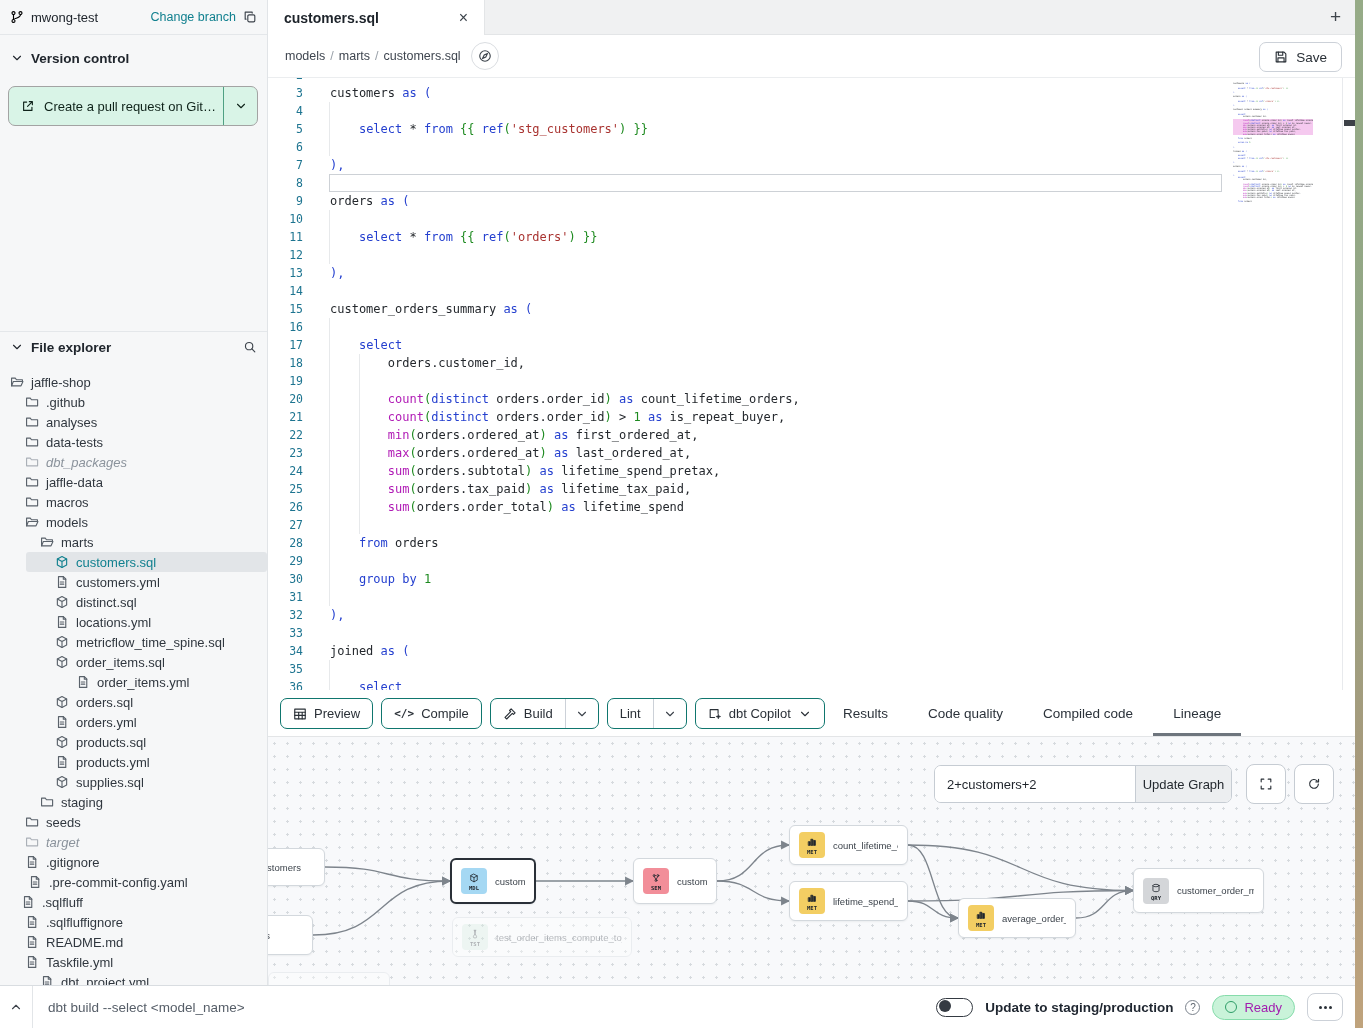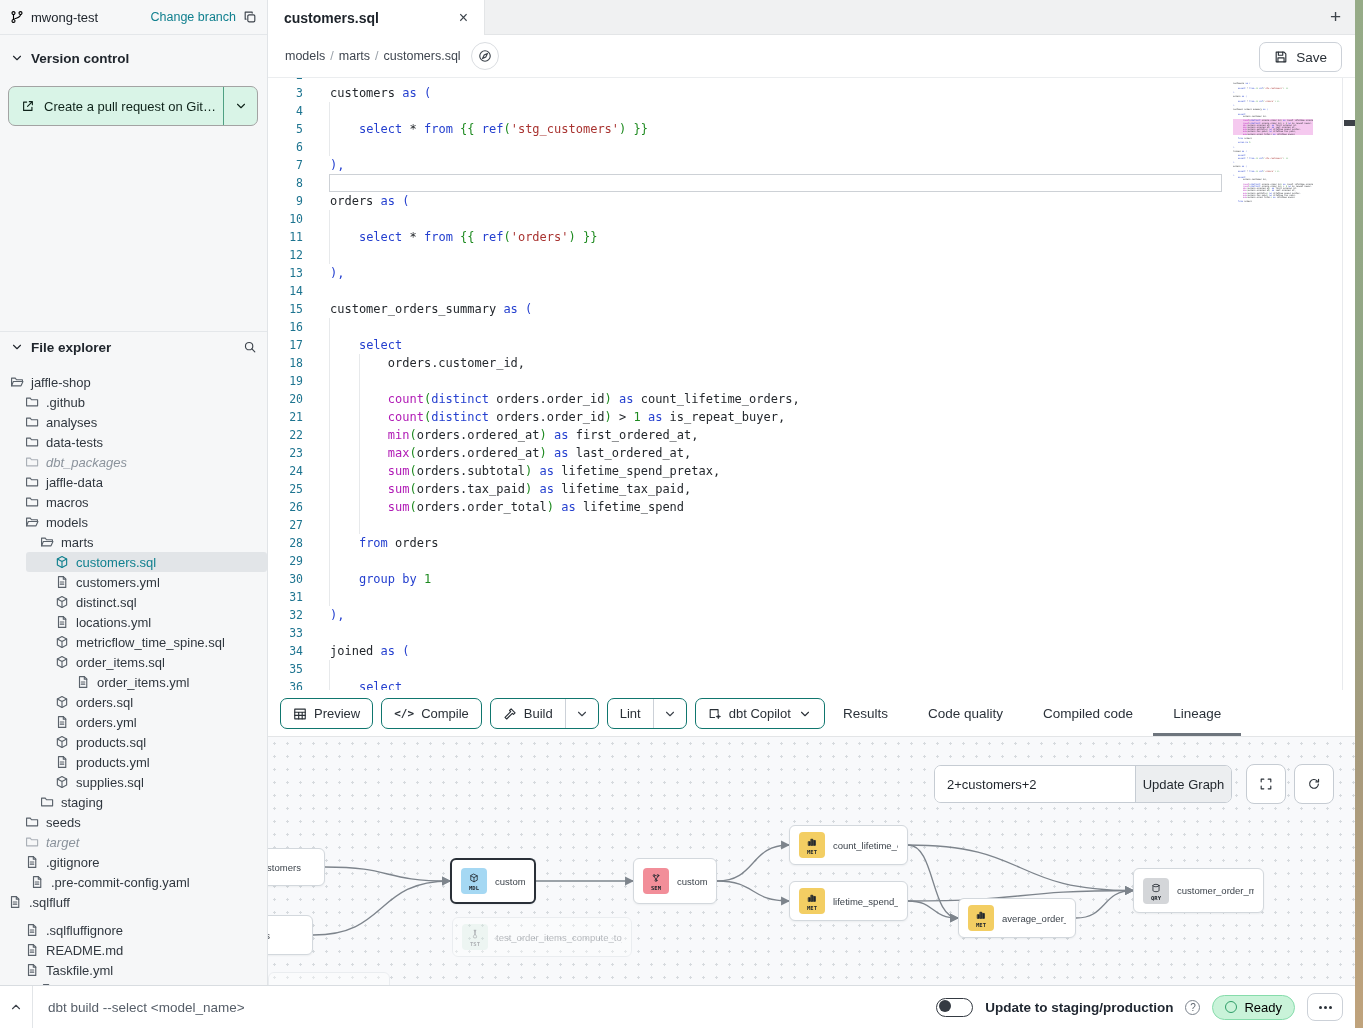--- a/index.html
+++ b/index.html
@@ -121,21 +121,21 @@
     align-items:center; justify-content:center; color:#3d434b; font-size:13px; cursor:pointer; }
   .cmd-text { margin-left:15px; font-size:13.5px; color:#565e68; }
   .status-right { margin-left:auto; display:flex; align-items:center; gap:12px; padding-right:12px; }
   .toggle { width:37px; height:19px; border:1.5px solid #343a42; border-radius:10px; position:relative;
     background:#fff; cursor:pointer; flex:0 0 auto; }
   .toggle .knob { position:absolute; left:2px; top:1.5px; width:12px; height:12px; border-radius:50%; background:#343a42; }
   .defer-label { font-size:13.5px; font-weight:bold; color:#1f2630; }
   .help-circ { width:15px; height:15px; border:1px solid #7a828c; border-radius:50%;
     font-size:10px; color:#5c646e; display:flex; align-items:center; justify-content:center; }
   .ready-pill { height:25px; border:1px solid #86dcab; background:#c9f3d9; border-radius:13px;
-    display:flex; align-items:center; gap:7px; padding:0 12px; font-size:13px; color:#000000; }
+    display:flex; align-items:center; gap:7px; padding:0 12px; font-size:13px; color:#a21caf; }
   .ready-circ { width:12px; height:12px; border:1.5px solid #2f9e68; border-radius:50%; }
   .dots-btn { width:36px; height:28px; border:1px solid #ccd1d8; border-radius:8px; background:#fff;
     display:flex; align-items:center; justify-content:center; gap:2px; cursor:pointer; }
   .dots-btn i { width:3px; height:3px; border-radius:50%; background:#2a3037; }
 </style>
 </head>
 <body>
 
 <div class="app">
 
@@ -413,39 +413,39 @@
         </div>
         <div class="tree-item" style="padding-left: 25px;">
           <span class="ico">
             <svg width="14" height="14" viewBox="0 0 16 16" fill="none" stroke="currentColor" stroke-width="1.3" stroke-linecap="round" stroke-linejoin="round">
               <path d="M4 1.8h5.5l2.8 2.8v9.6H4z"></path>
               <path d="M9.5 1.8v3h2.8M6 8h4M6 10.5h4"></path>
             </svg>
           </span>
           <span>.gitignore</span>
         </div>
-        <div class="tree-item" style="padding-left: 30px;">
+        <div class="tree-item" style="padding-left: 10px; margin-left: 18px;">
           <span class="ico">
             <svg width="14" height="14" viewBox="0 0 16 16" fill="none" stroke="currentColor" stroke-width="1.3" stroke-linecap="round" stroke-linejoin="round">
               <path d="M4 1.8h5.5l2.8 2.8v9.6H4z"></path>
               <path d="M9.5 1.8v3h2.8M6 8h4M6 10.5h4"></path>
             </svg>
           </span>
           <span>.pre-commit-config.yaml</span>
         </div>
-        <div class="tree-item" style="padding-left: 8px; text-align: center;">
+        <div class="tree-item" style="padding-left: 21px; text-align: center;">
           <span class="ico">
             <svg width="14" height="14" viewBox="0 0 16 16" fill="none" stroke="currentColor" stroke-width="1.3" stroke-linecap="round" stroke-linejoin="round">
               <path d="M4 1.8h5.5l2.8 2.8v9.6H4z"></path>
               <path d="M9.5 1.8v3h2.8M6 8h4M6 10.5h4"></path>
             </svg>
           </span>
           <span>.sqlfluff</span>
         </div>
-        <div class="tree-item" style="padding-left: 25px; margin-top: 8px;">
+        <div class="tree-item" style="padding-left: 25px;">
           <span class="ico">
             <svg width="14" height="14" viewBox="0 0 16 16" fill="none" stroke="currentColor" stroke-width="1.3" stroke-linecap="round" stroke-linejoin="round">
               <path d="M4 1.8h5.5l2.8 2.8v9.6H4z"></path>
               <path d="M9.5 1.8v3h2.8M6 8h4M6 10.5h4"></path>
             </svg>
           </span>
           <span>.sqlfluffignore</span>
         </div>
         <div class="tree-item" style="padding-left: 25px;">
           <span class="ico">

